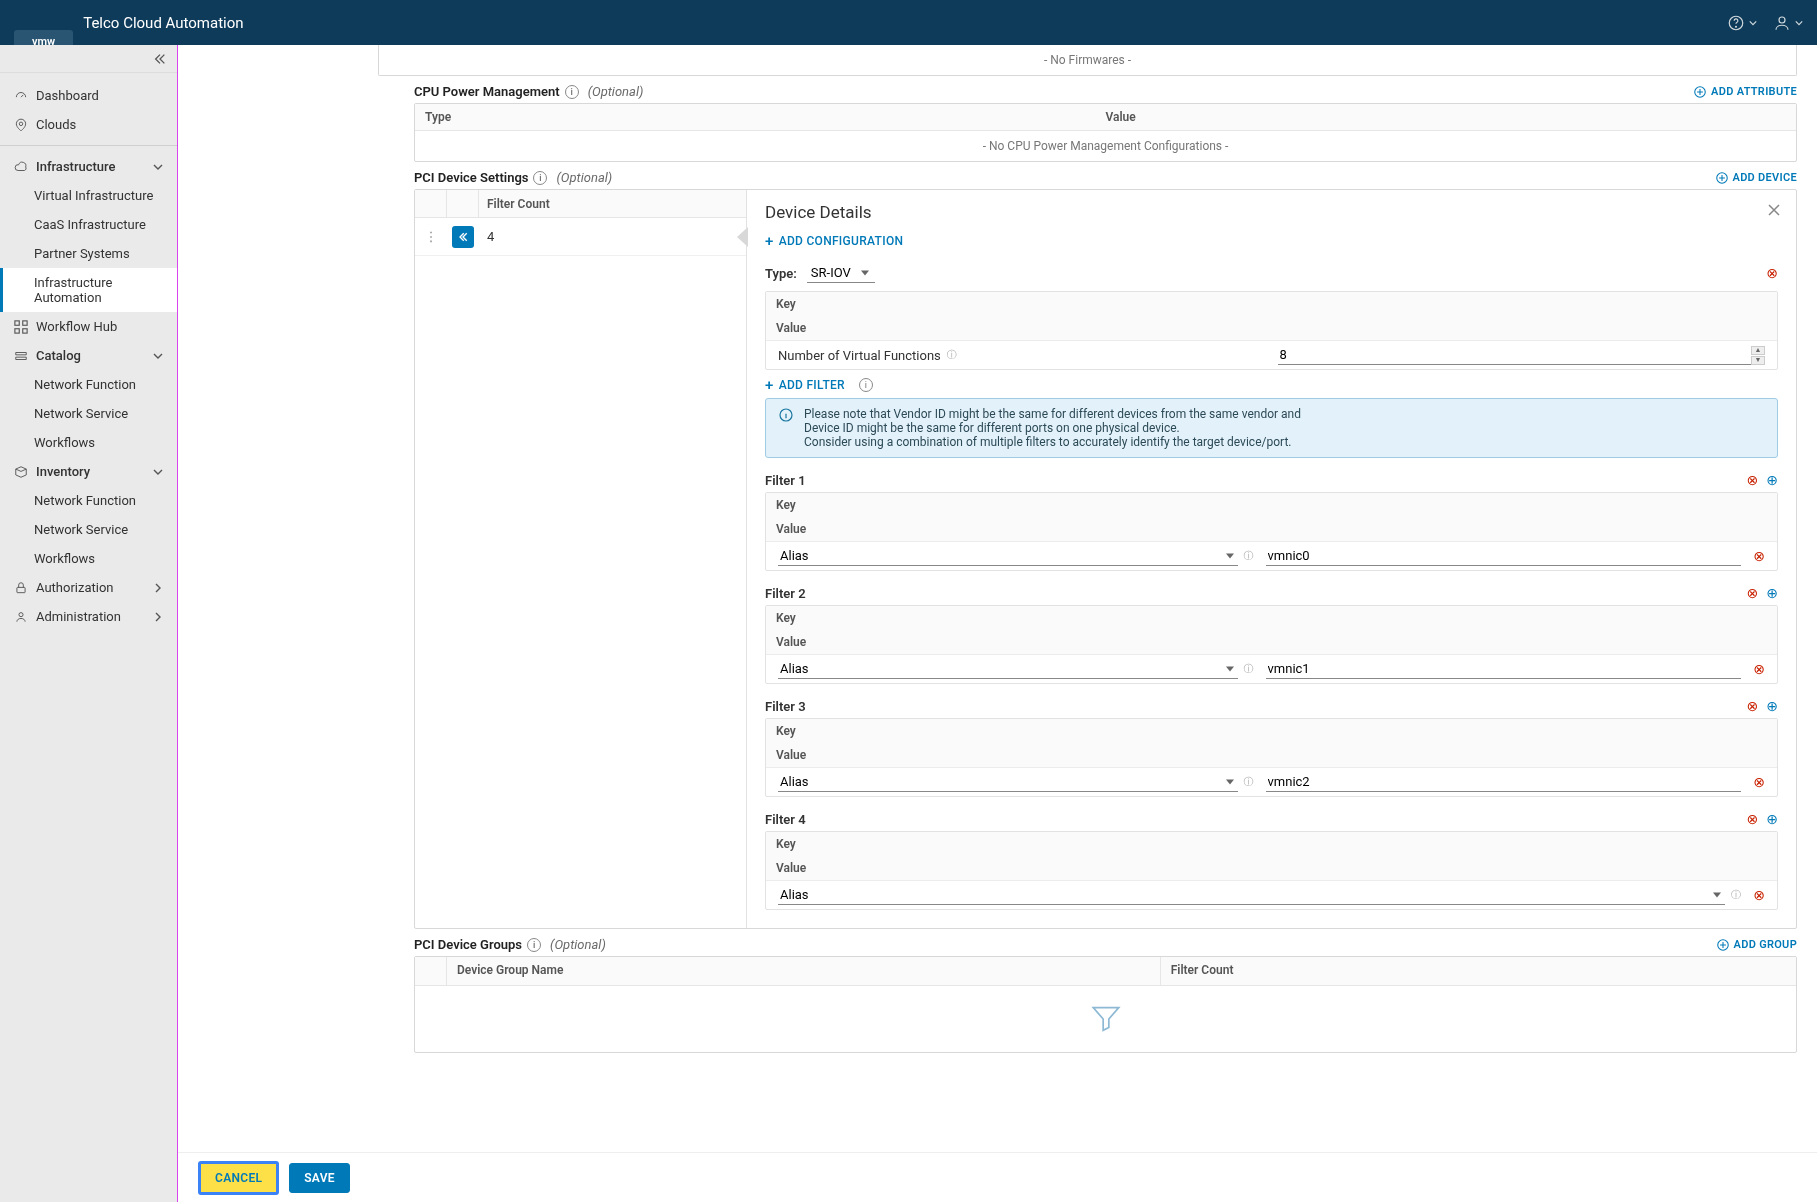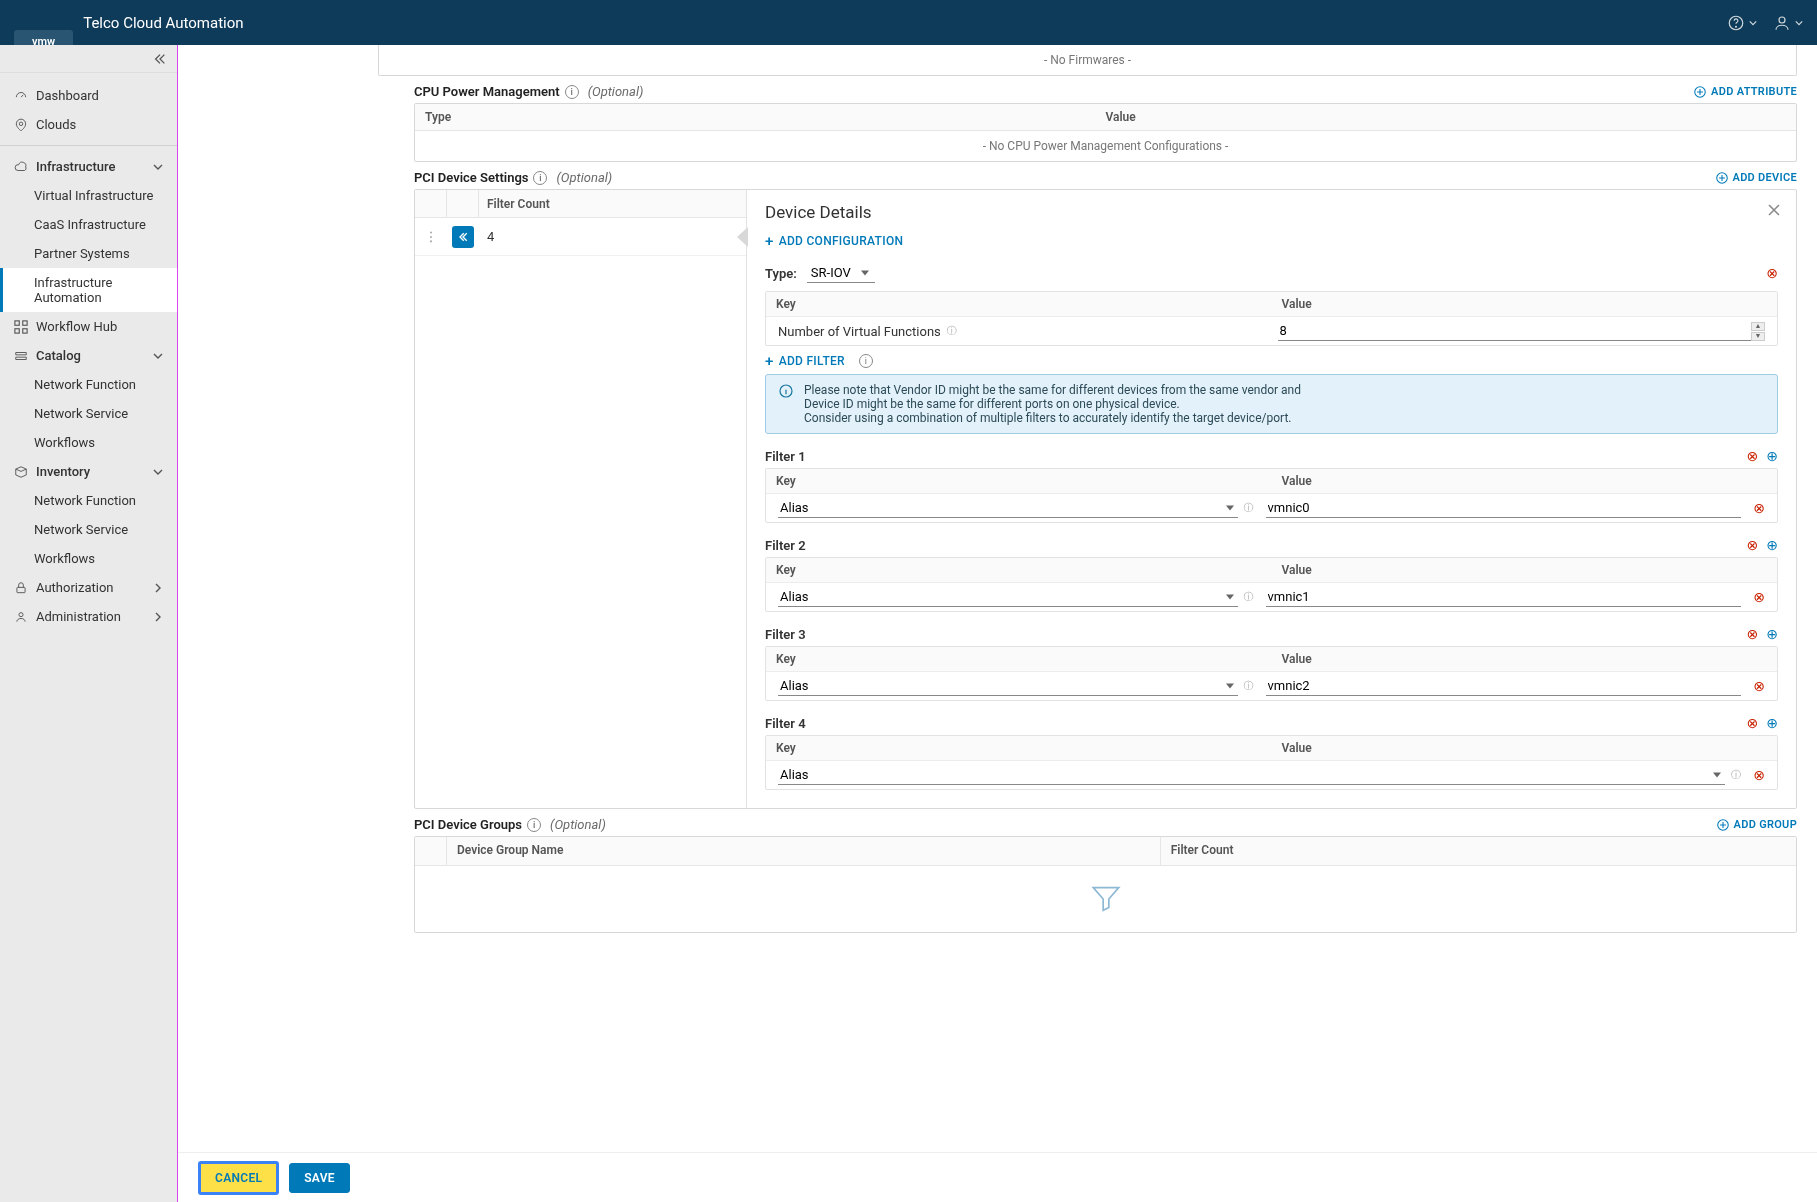--- a/index.html
+++ b/index.html
@@ -48,21 +48,21 @@
 .pci-right{flex:1;padding:12px 18px;position:relative;}
 .pci-right h3{font-size:17px;font-weight:400;color:#333;margin-bottom:12px;}
 .close-x{position:absolute;top:12px;right:14px;cursor:pointer;color:#888;}
 .link-btn{color:#0079b8;font-size:12px;font-weight:500;display:inline-flex;align-items:center;gap:5px;cursor:pointer;letter-spacing:.3px;}
 .type-row{display:flex;align-items:center;margin:14px 0 8px;gap:10px;}
 .type-row label{font-weight:600;}
 .select-inline{border:none;border-bottom:1px solid #888;background:transparent;padding:2px 24px 2px 4px;font-size:13px;appearance:none;position:relative;}
 .select-wrap{position:relative;display:inline-block;}
 .select-wrap::after{content:"";position:absolute;right:6px;top:50%;width:0;height:0;border-left:4px solid transparent;border-right:4px solid transparent;border-top:5px solid #666;transform:translateY(-50%);pointer-events:none;}
 .kv-panel{border:1px solid #e2e2e2;border-radius:2px;margin-bottom:6px;}
-.kv-head{display:flex;background:#fafafa;border-bottom:1px solid #ececec;font-size:12px;color:#555;font-weight:600;}
+.kv-head{display:flex;background:#fafafa;border-bottom:1px solid #ececec;font-size:12px;color:#555;font-weight:600;flex-direction:column;}
 .kv-head>div{flex:1;padding:5px 10px;}
 .kv-body{display:flex;align-items:center;padding:4px 6px;}
 .kv-body .kcol{flex:1;display:flex;align-items:center;gap:6px;padding:0 6px;}
 .kv-body .vcol{flex:1;display:flex;align-items:center;gap:8px;padding:0 6px;}
 .kv-body .xcol{width:24px;display:flex;align-items:center;justify-content:center;}
 .underline-input{border:none;border-bottom:1px solid #888;padding:2px 2px;font-size:13px;width:100%;background:transparent;}
 .underline-input.num{padding-right:18px;}
 .num-wrap{position:relative;flex:1;}
 .num-arrows{position:absolute;right:0;top:0;height:100%;width:14px;display:flex;flex-direction:column;justify-content:center;gap:1px;}
 .num-arrows span{font-size:7px;color:#666;line-height:5px;background:#eee;border:1px solid #ccc;display:flex;align-items:center;justify-content:center;cursor:pointer;padding:1px;}

